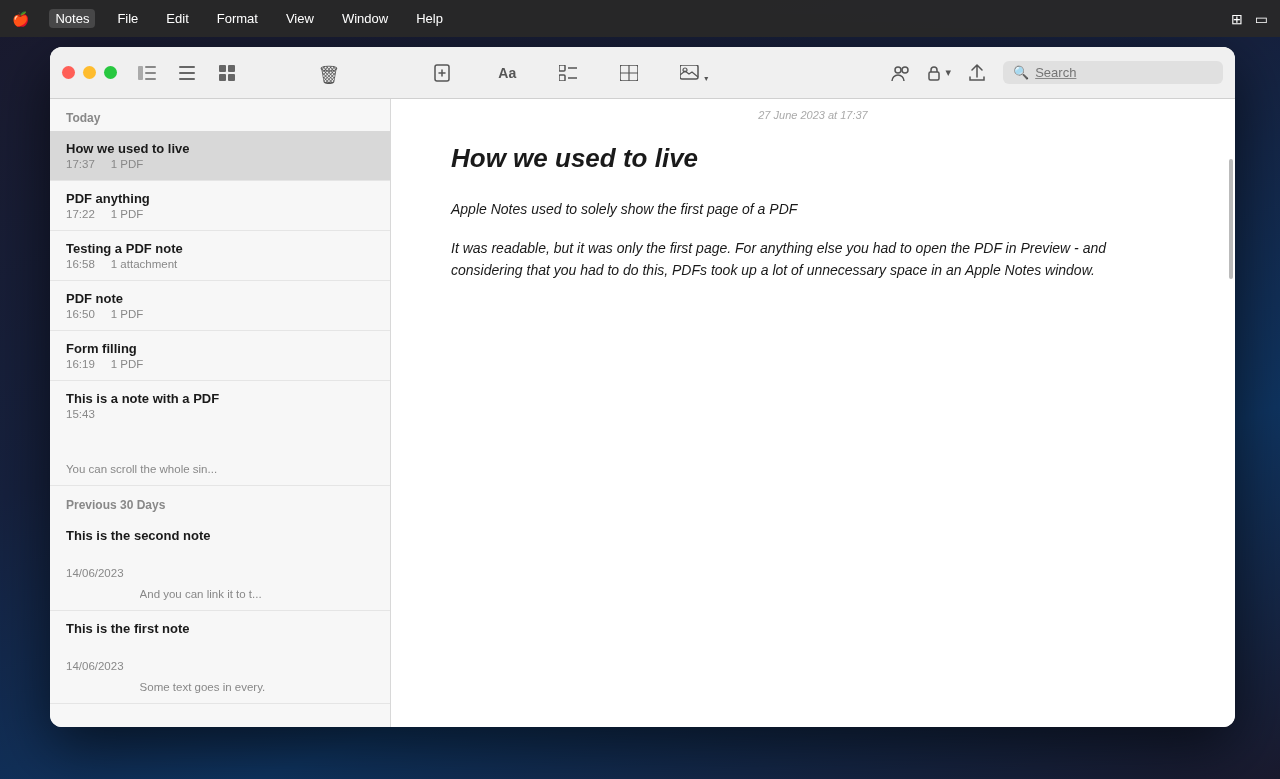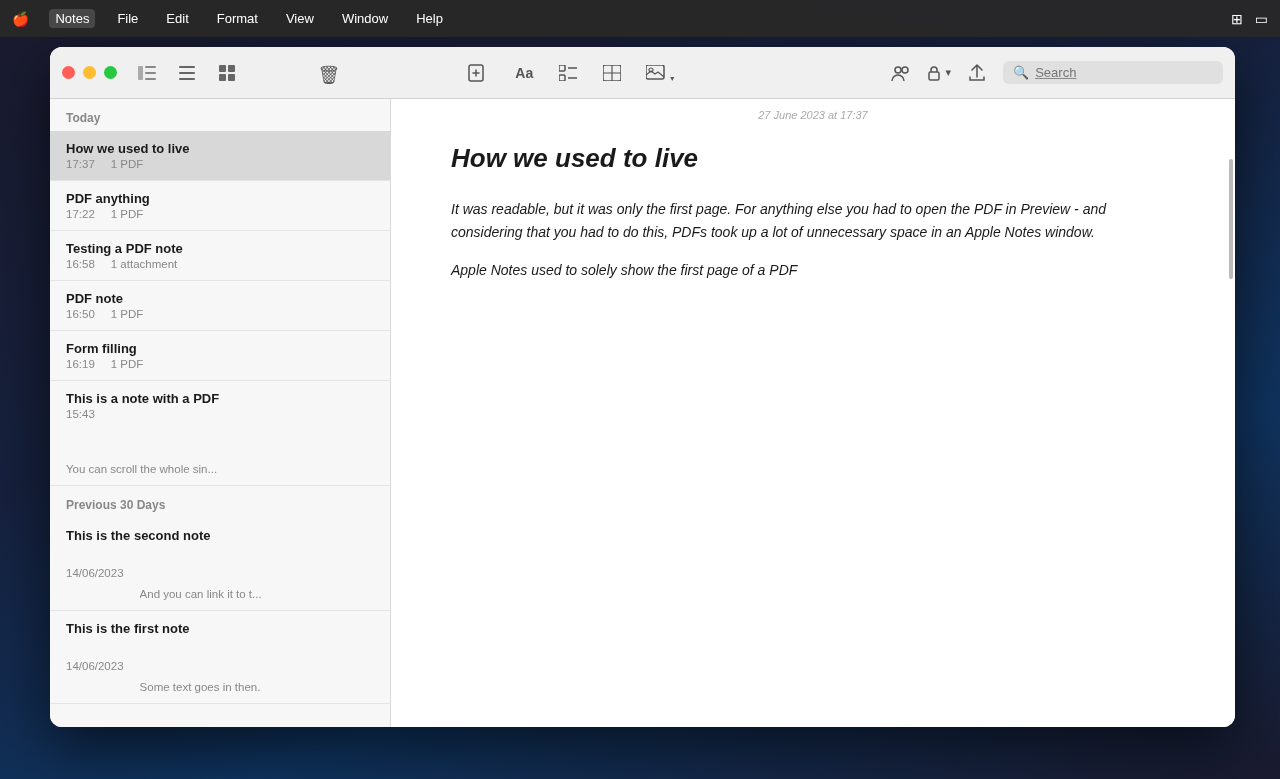--- a/index.html
+++ b/index.html
@@ -106,21 +106,21 @@
       align-items: center;
       justify-content: center;
       width: 28px;
       height: 28px;
     }
     .toolbar-center {
       flex: 1;
       display: flex;
       align-items: center;
       justify-content: center;
-      gap: 16px;
+      gap: 33px;
     }
     .toolbar-right {
       display: flex;
       align-items: center;
       gap: 12px;
       flex: 0 0 auto;
     }
     .search-bar {
       display: flex;
       align-items: center;
@@ -430,30 +430,30 @@
         <div class="note-meta-line">
           <span class="note-meta">14/06/2023</span>
           <span class="note-preview">And you can link it to t...</span>
         </div>
       </div>
 
       <div class="note-item">
         <div class="note-title">This is the first note</div>
         <div class="note-meta-line">
           <span class="note-meta">14/06/2023</span>
-          <span class="note-preview">Some text goes in then.</span>
+          <span class="note-preview">Some text goes in every.</span>
         </div>
       </div>
     </div>
 
     <div class="note-editor-wrapper">
       <div class="note-editor">
         <div class="note-timestamp">27 June 2023 at 17:37</div>
         <div class="note-body">
           <div class="note-heading">How we used to live</div>
+          <p class="note-text">Apple Notes used to solely show the first page of a PDF</p>
           <p class="note-text">It was readable, but it was only the first page. For anything else you had to open the PDF in Preview - and considering that you had to do this, PDFs took up a lot of unnecessary space in an Apple Notes window.</p>
-          <p class="note-text">Apple Notes used to solely show the first page of a PDF</p>
         </div>
       </div>
       <div class="scroll-thumb"></div>
     </div>
   </div>
 </div>
 
 </body></html>

